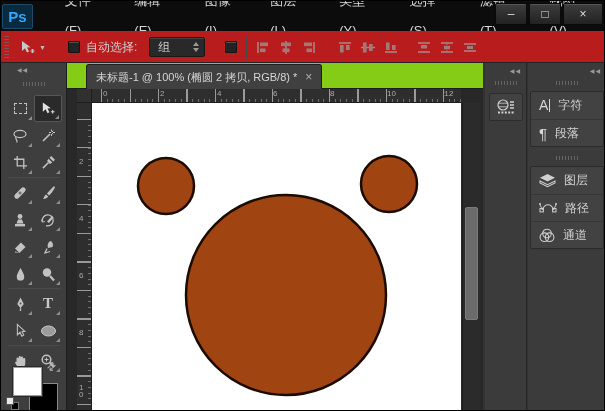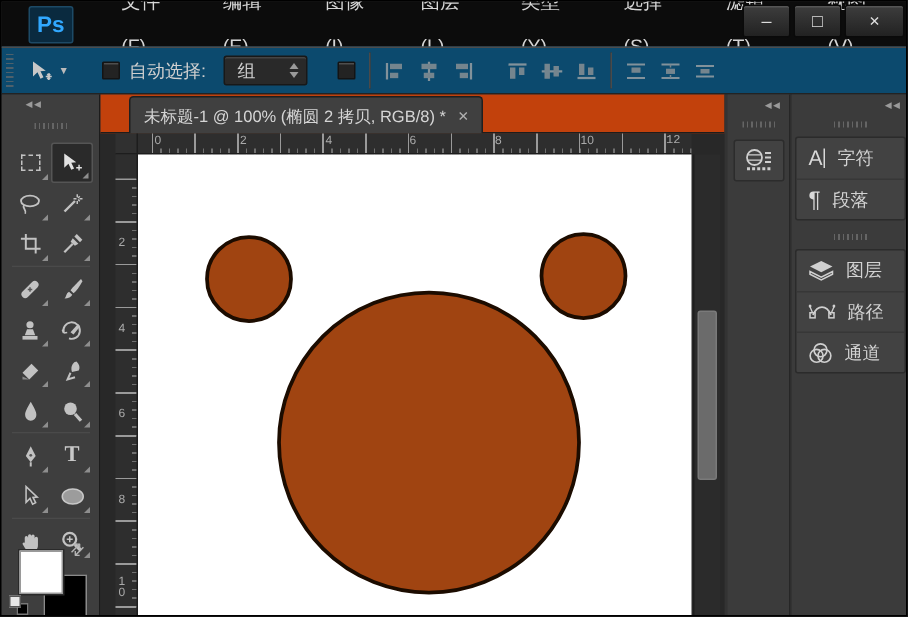--- a/index.html
+++ b/index.html
@@ -1,29 +1,29 @@
 <!DOCTYPE html>
 <html><head>
 <meta charset="utf-8">
 <style>
   html,body{margin:0;padding:0;background:#111;}
   *{box-sizing:border-box;font-family:"Liberation Sans","DejaVu Sans",sans-serif;}
   .app{position:relative;width:605px;height:411px;background:#252525;overflow:hidden;border:1px solid #000;}
 
   
   .menubar{position:absolute;left:0;top:0;width:605px;height:30px;background:#0c0c0c;display:flex;align-items:center;}
-  .ps-logo{width:31px;height:25px;margin-left:18px;background:#0a2a3f;border:1px solid #1d4a66;color:#31a8ff;font-weight:bold;font-size:15px;display:flex;align-items:center;justify-content:center;border-radius:2px;}
+  .ps-logo{width:31px;height:25px;margin-left:1px;background:#0a2a3f;border:1px solid #1d4a66;color:#31a8ff;font-weight:bold;font-size:15px;display:flex;align-items:center;justify-content:center;border-radius:2px;}
   .menus{display:flex;margin-left:18px;gap:0;}
   .menu-item{color:#d6d6d6;font-size:13px;padding:0 14px;line-height:30px;cursor:default;}
   .win-controls{position:absolute;right:3px;top:2px;display:flex;gap:2px;}
   .win-btn{width:32px;height:22px;background:linear-gradient(#3d3d3d,#222);border:1px solid #0a0a0a;box-shadow:inset 0 1px 0 #555;color:#ddd;font-size:12px;display:flex;align-items:center;justify-content:center;border-radius:2px;}
   .win-btn.close{width:40px;}
 
   
-  .optionsbar{position:absolute;left:0;top:30px;width:605px;height:32px;background:#0c4a6e;border-top:1px solid #4d4d4d;border-bottom:1px solid #232323;display:flex;align-items:center;}
+  .optionsbar{position:absolute;left:0;top:30px;width:605px;height:32px;background:#b91c1c;border-top:1px solid #4d4d4d;border-bottom:1px solid #232323;display:flex;align-items:center;}
   .vgrip{width:5px;height:22px;margin-left:3px;background:repeating-linear-gradient(0deg,#6a6a6a 0 1px,transparent 1px 3px);opacity:.7;}
   .tool-preview{display:flex;align-items:center;margin-left:10px;gap:3px;}
   .caret{color:#bbb;font-size:7px;}
   .checkbox{width:12px;height:12px;background:#232323;border:1px solid #141414;box-shadow:inset 0 1px 0 #4e4e4e;border-radius:1px;}
   .opt-label{color:#cfcfcf;font-size:12px;margin-left:6px;}
   .dropdown{margin-left:12px;width:56px;height:20px;background:#292929;border:1px solid #181818;box-shadow:inset 0 1px 0 #444;border-radius:2px;display:flex;align-items:center;position:relative;}
   .dropdown .val{color:#ccc;font-size:12px;margin-left:8px;}
   .spinner{position:absolute;right:5px;top:4px;display:flex;flex-direction:column;gap:2px;}
   .spinner .up{width:0;height:0;border-left:3px solid transparent;border-right:3px solid transparent;border-bottom:4px solid #9a9a9a;}
   .spinner .dn{width:0;height:0;border-left:3px solid transparent;border-right:3px solid transparent;border-top:4px solid #9a9a9a;}
@@ -47,21 +47,21 @@
   .swatches{position:absolute;left:0;top:300px;width:66px;height:49px;}
   .fg-swatch{position:absolute;left:12px;top:4px;width:29px;height:29px;background:#fff;border:1px solid #9a9a9a;box-shadow:0 0 0 1px #2a2a2a;z-index:2;}
   .bg-swatch{position:absolute;left:28px;top:20px;width:29px;height:29px;background:#000;border:1px solid #8a8a8a;z-index:1;}
   .swap-icon{position:absolute;left:46px;top:-3px;color:#b5b5b5;font-size:11px;transform:rotate(-45deg);z-index:3;}
   .mini-swatch{position:absolute;left:5px;top:34px;width:13px;height:13px;z-index:3;}
   .mini-swatch .w{position:absolute;left:0;top:0;width:8px;height:8px;background:#e8e8e8;border:1px solid #555;z-index:2;}
   .mini-swatch .b{position:absolute;left:5px;top:5px;width:8px;height:8px;background:#000;border:1px solid #777;}
 
   
   .docarea{position:absolute;left:66px;top:0;width:416px;height:349px;background:#282828;}
-  .tabbar{position:absolute;left:0;top:0;width:100%;height:26px;background:#c2410c;border-bottom:1px solid #1d1d1d;}
+  .tabbar{position:absolute;left:0;top:0;width:100%;height:26px;background:#84cc16;border-bottom:1px solid #1d1d1d;}
   .tab{position:absolute;left:19px;top:1px;height:25px;background:#404040;border:1px solid #1f1f1f;border-bottom:none;border-radius:3px 3px 0 0;display:flex;align-items:center;padding:0 9px;gap:8px;}
   .tab-title{color:#d5d5d5;font-size:11px;white-space:nowrap;}
   .tab-close{color:#b0b0b0;font-size:12px;line-height:1;}
   .ruler-corner{position:absolute;left:10px;top:26px;width:15px;height:14px;background:#303030;border-right:1px solid #1d1d1d;border-bottom:1px solid #1d1d1d;}
   .hruler{position:absolute;left:25px;top:26px;width:369px;height:14px;background:#2e2e2e;border-bottom:1px solid #1d1d1d;
     background-image:repeating-linear-gradient(90deg,#9a9a9a 0 1px,transparent 1px 28.5px),repeating-linear-gradient(90deg,#707070 0 1px,transparent 1px 5.7px);
     background-size:100% 13px,100% 4px;background-position:9px 0,9px 10px;background-repeat:no-repeat;}
   .hruler span{position:absolute;top:0;color:#aaa;font-size:8px;transform:translateX(2px);}
   .vruler{position:absolute;left:10px;top:40px;width:15px;height:309px;background:#2e2e2e;border-right:1px solid #1d1d1d;
     background-image:repeating-linear-gradient(180deg,#9a9a9a 0 1px,transparent 1px 28.5px),repeating-linear-gradient(180deg,#707070 0 1px,transparent 1px 5.7px);

